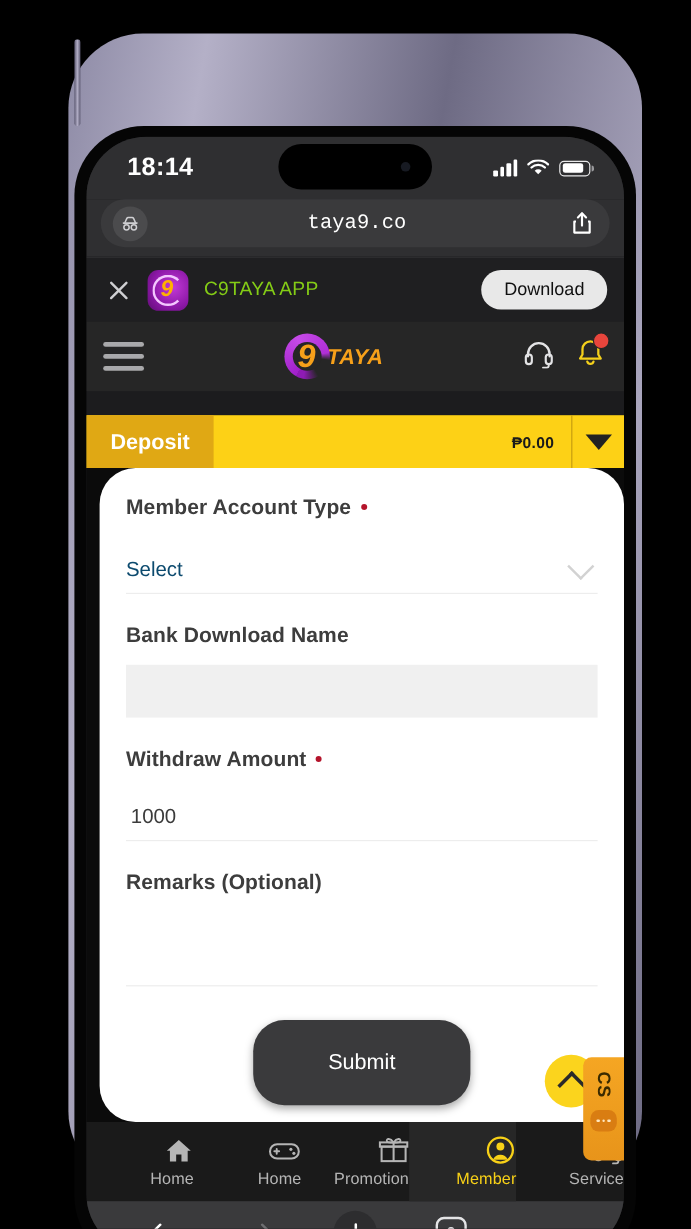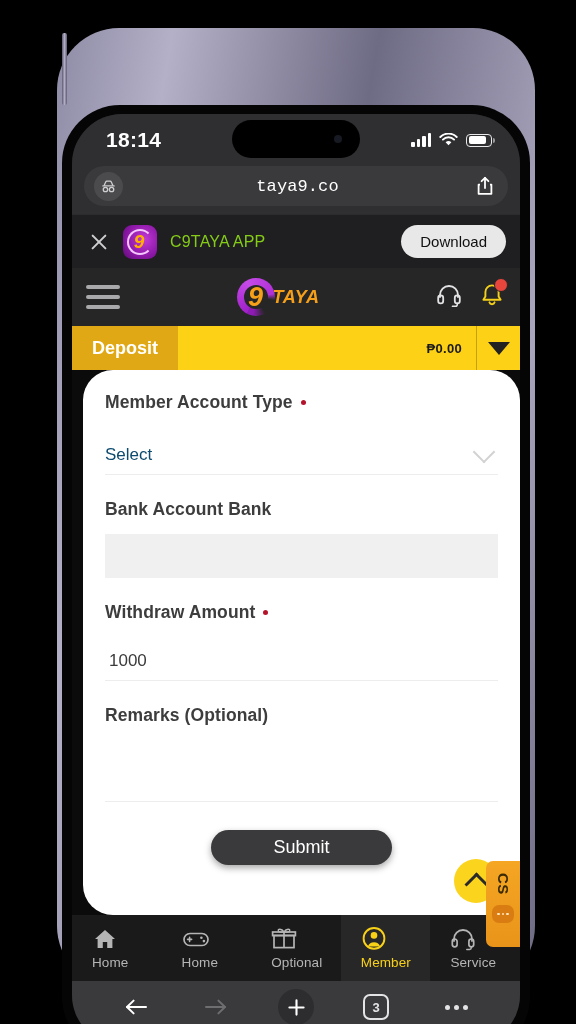--- a/index.html
+++ b/index.html
@@ -111,21 +111,21 @@
     display:flex; align-items:center; justify-content:center;
   }
   .logo-c::after { content:""; position:absolute; left:7px; top:7px; width:24px; height:24px; border-radius:50%; background:#262626; }
   .logo-c .nine { position:relative; z-index:2; color:#f6a01a; font-size:27px; font-weight:700; font-style:italic; line-height:1; }
   .logo-taya { color:#f6a01a; font-size:18px; font-weight:700; font-style:italic; letter-spacing:.5px; margin-left:-3px;}
   .hdr-icons { display:flex; align-items:center; gap:18px; flex:0 0 auto; }
   .bell-wrap { position:relative; }
   .bell-badge { position:absolute; right:-4px; top:-5px; width:14px; height:14px; border-radius:50%; background:#e8453c; border:1px solid #262626;}
 
   
-  .balance-bar { height: 44px; display: flex; align-items: stretch; background: #fdd116; }
+  .balance-bar { height: 44px; display: flex; align-items: stretch; background: #fdd116; margin-top: 20px; }
   .deposit-btn {
     background: #e0a814; color:#fff; font-size:18px; font-weight:700;
     display:flex; align-items:center; padding: 0 20px; border:none; font-family:inherit;
   }
   .balance-amt { flex:1; display:flex; align-items:center; justify-content:flex-end;
                  color:#1a1a1a; font-size:13px; font-weight:700; padding-right:14px; letter-spacing:.3px;}
   .balance-caret { width: 44px; border-left: 1.5px solid #c89f10; display:flex; align-items:center; justify-content:center;}
   .caret-tri { width:0; height:0; border-left:11px solid transparent; border-right:11px solid transparent; border-top:13px solid #222;}
 
   
@@ -144,21 +144,21 @@
   .input-disabled { margin-top: 14px; height: 44px; background: #f0f0f0; }
   .input-line {
     margin-top: 18px; height: 40px; display:flex; align-items:center;
     border-bottom: 1.5px solid #ededed; color:#3b3b3b; font-size:17px; padding-left:4px;
   }
   .input-line.empty { margin-top: 26px; height: 50px; }
   .field-gap { height: 22px; }
   .submit-wrap { margin-top: 26px; display:flex; justify-content:center; }
   .submit-btn {
     background:#3a3a3c; color:#fff; font-size:18px; border:none; font-family:inherit;
-    padding: 7px 62px; border-radius: 26px; box-shadow: 0 3px 7px rgba(0,0,0,.35);
+    padding: 25px 62px; border-radius: 26px; box-shadow: 0 3px 7px rgba(0,0,0,.35);
   }
 
   
   .scroll-top {
     position:absolute; right: 22px; bottom: 12px; width: 44px; height: 44px; border-radius:50%;
     background:#fbd41d; display:flex; align-items:center; justify-content:center; border:none;
   }
   .scroll-top .up { width:17px; height:17px; border-left:3px solid #2a2a2a; border-top:3px solid #2a2a2a;
                     transform: rotate(45deg); margin-top:6px;}
   .cs-tab {
@@ -168,21 +168,21 @@
     align-items:center; justify-content:flex-start; padding-top:12px; gap:10px;
   }
   .cs-tab .cs-label { color:#3a2a00; font-size:15px; font-weight:700;
                       writing-mode: vertical-rl; letter-spacing:.5px; }
   .cs-bubble { width:22px; height:18px; border-radius:7px; background:#d97d12; position:relative;
                display:flex; align-items:center; justify-content:center; gap:2px;}
   .cs-bubble i { width:2.5px; height:2.5px; border-radius:50%; background:#ffe6bd; display:block;}
 
   
   .app-nav { height: 66px; background: #1a1a1a; display:flex; }
-  .nav-item { flex:1; display:flex; flex-direction:column; align-items:flex-start; justify-content:center; gap:4px;padding-left:20px; }
+  .nav-item { flex:1; display:flex; flex-direction:column; align-items:flex-end; justify-content:center; gap:4px;padding-left:20px; }
   .nav-item.active { background: #272727; }
   .nav-label { font-size: 13.5px; color:#b5b5b5; letter-spacing:.1px; }
   .nav-item.active .nav-label { color:#f8d117; }
 
   
   .safari-bar { height: 52px; background:#3a3a3c; display:flex; align-items:center; padding: 0 24px; }
   .sb-item { flex:1; display:flex; align-items:center; justify-content:center; }
   .plus-circle { width:36px; height:36px; border-radius:50%; background:#2d2d2f; display:flex; align-items:center; justify-content:center;}
   .tabcount { width:26px; height:26px; border:2px solid #e4e4e6; border-radius:7px;
               display:flex; align-items:center; justify-content:center; color:#e4e4e6; font-size:13px; font-weight:600;}
@@ -307,21 +307,21 @@
               <div class="sel-row">
                 <span class="sel-val">Select</span>
                 <span class="chev"></span>
               </div>
             </div>
 
             <div class="field-gap"></div>
 
             <div class="field">
               <div class="field-label">
-                <span>Bank Account Bank</span>
+                <span>Bank Download Name</span>
               </div>
               <div class="input-disabled"></div>
             </div>
 
             <div class="field-gap"></div>
 
             <div class="field">
               <div class="field-label">
                 <span>Withdraw Amount</span>
                 <span class="req-dot"></span>
@@ -374,21 +374,21 @@
             <span class="nav-label">Home</span>
           </div>
           <div class="nav-item">
             <svg width="26" height="25" viewBox="0 0 26 25">
               <rect x="3" y="9.4" width="20" height="12.2" stroke="#b5b5b5" stroke-width="1.7" fill="none"></rect>
               <rect x="1.6" y="6" width="22.8" height="3.6" stroke="#b5b5b5" stroke-width="1.7" fill="none"></rect>
               <path d="M13 6 v15.6" stroke="#b5b5b5" stroke-width="1.7"></path>
               <path d="M13 6 C10.4 2.2 6.6 2.6 7.4 5 C8 6.8 11 6 13 6 Z" stroke="#b5b5b5" stroke-width="1.5" fill="none"></path>
               <path d="M13 6 C15.6 2.2 19.4 2.6 18.6 5 C18 6.8 15 6 13 6 Z" stroke="#b5b5b5" stroke-width="1.5" fill="none"></path>
             </svg>
-            <span class="nav-label">Optional</span>
+            <span class="nav-label">Promotion</span>
           </div>
           <div class="nav-item active">
             <svg width="26" height="25" viewBox="0 0 26 25">
               <circle cx="13" cy="12.4" r="10.4" stroke="#f8d117" stroke-width="1.9" fill="none"></circle>
               <circle cx="13" cy="9.4" r="3.3" fill="#f8d117"></circle>
               <path d="M6.9 20.4 a6.6 6.6 0 0 1 12.2 0 Z" fill="#f8d117"></path>
             </svg>
             <span class="nav-label">Member</span>
           </div>
           <div class="nav-item">

